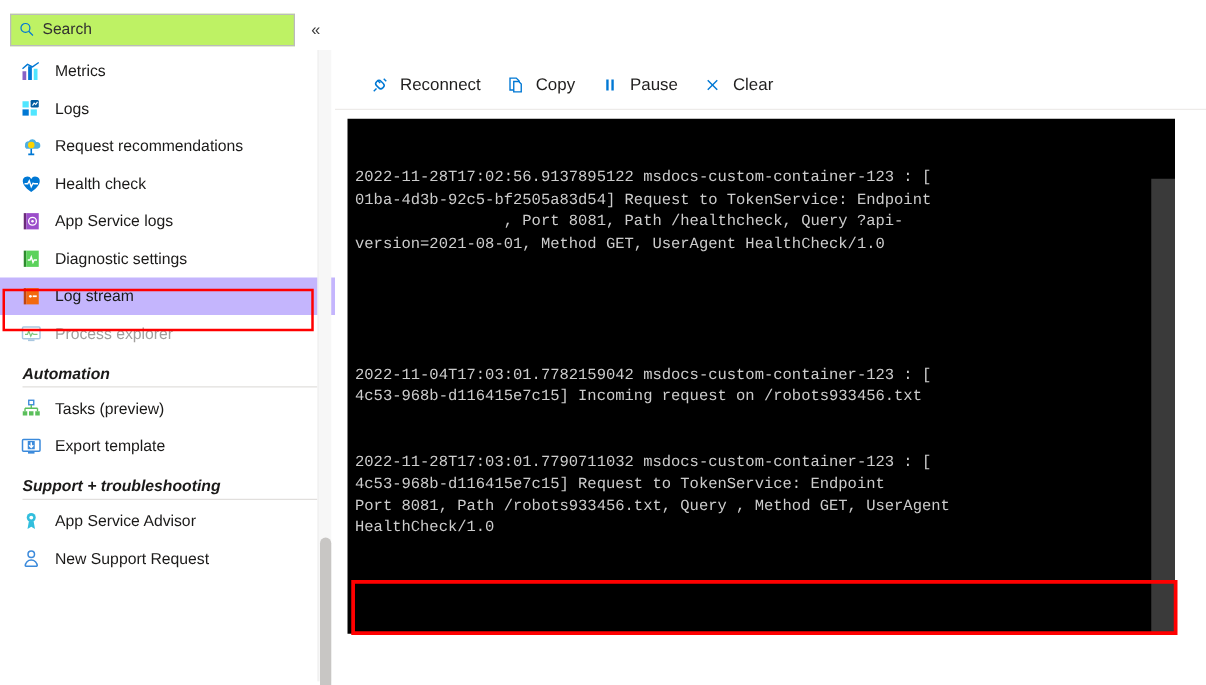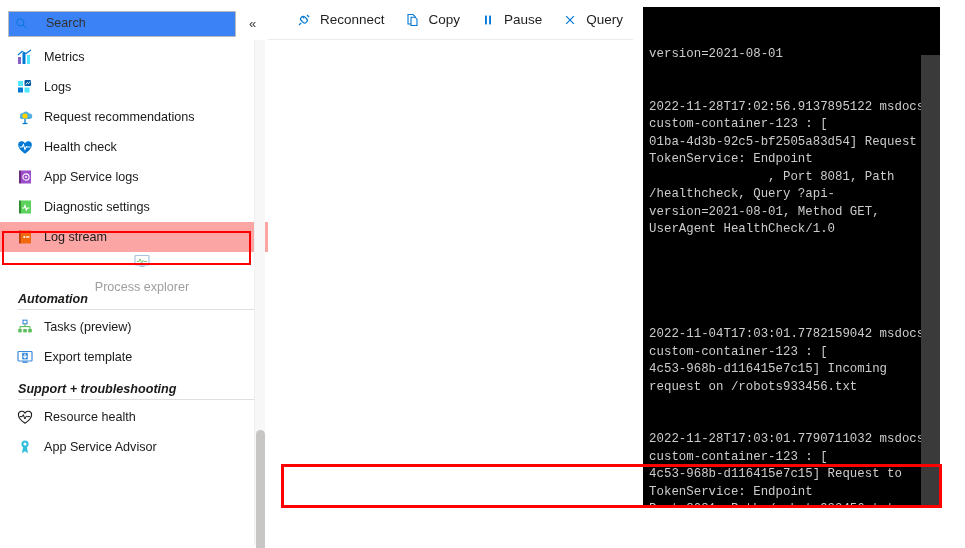--- a/index.html
+++ b/index.html
@@ -21,24 +21,24 @@
   }
   .search-row {
     display: flex; align-items: center;
     padding: 7px 8px 0 8px;
     height: 40px;
   }
   .search-box {
     flex: 0 0 228px;
     height: 26px;
     border: 1px solid #bbb;
-    background: #3b82f6;
+    background: #bef264;
     display: flex; align-items: center;
     padding: 0 6px;
-    gap: 18px;
+    gap: 6px;
   }
   .search-box .mag { flex: 0 0 13px; height: 13px; display:block; }
   .search-text {
     font-size: 12.5px; color: #323130; line-height: 1;
     font-family: "Liberation Sans", sans-serif;
   }
   .collapse-btn {
     margin-left: 10px;
     color: #3b3b3b; font-size: 13px; line-height: 1;
     cursor: pointer; user-select: none;
@@ -46,27 +46,27 @@
   }
 
   .nav-list { padding-top: 2px; position: relative; }
   .nav-item {
     display: flex; align-items: center;
     height: 30px;
     padding-left: 16px;
     gap: 10px;
     cursor: pointer;
   }
-  .nav-item.disabled { cursor: default; flex-direction: column; }
+  .nav-item.disabled { cursor: default; }
   .nav-item .label {
     font-size: 12.6px; color: #1b1a19;
     white-space: nowrap;
   }
   .nav-item.disabled .label { color: #a19f9d; }
-  .nav-item.selected { background: #fca5a5; }
+  .nav-item.selected { background: #c4b5fd; }
   .nav-icon { flex: 0 0 18px; width:18px; height: 18px; display: block; }
 
   .section-head {
     font-size: 12.6px; font-weight: bold; color: #1b1a19;
     padding: 10px 0 3px 18px;
     font-style: italic;
   }
   .section-rule {
     height: 1px; background: #e1dfdd;
     margin: 0 14px 2px 18px;
@@ -91,21 +91,21 @@
   #sidebar-thumb {
     position: absolute; left: 1px; top: 390px;
     width: 9px; height: 150px;
     background: #c8c6c4; border-radius: 5px;
   }
 
   
   #main {
     flex: 1 1 auto; position: relative;
     background: #ffffff;
-    display: flex; flex-direction: row;
+    display: flex; flex-direction: column; margin-top: 48px;
   }
   #toolbar {
     height: 40px;
     display: flex; align-items: center;
     gap: 0px;
     padding-left: 18px;
     border-bottom: 1px solid #edebe9;
     background: #fff;
   }
   .tb-btn {
@@ -277,37 +277,38 @@
           <polyline points="9,5.8 9,9.6" stroke="#ffffff" stroke-width="1.2" fill="none"></polyline>
           <polyline points="7.3,8.2 9,10 10.7,8.2" stroke="#ffffff" stroke-width="1.2" fill="none"></polyline>
           <rect x="6.4" y="13.5" width="5.2" height="1.4" fill="#3b8adb"></rect>
         </svg>
         <span class="label">Export template</span>
       </div>
 
       <div class="section-head">Support + troubleshooting</div>
       <div class="section-rule"></div>
 
-      <div class="nav-item">
-        <svg class="nav-icon" viewBox="0 0 18 18">
-          <path d="M9 15.2S2.4 11 2.4 6.8A3.5 3.5 0 0 1 9 5.1a3.5 3.5 0 0 1 6.6 1.7c0 4.2-6.6 8.4-6.6 8.4z" fill="none" stroke="#1b1a19" stroke-width="1.1"></path>
-          <polyline points="3.6,8.6 6.3,8.6 7.3,6.6 8.8,11 10.2,8.2 11.2,8.6 14.2,8.6" fill="none" stroke="#1b1a19" stroke-width="1"></polyline>
-        </svg>
-        <span class="label">Resource health</span>
-      </div>
 
       <div class="nav-item">
         <svg class="nav-icon" viewBox="0 0 18 18">
           <circle cx="9" cy="6" r="3.6" fill="#32bedd"></circle>
           <circle cx="9" cy="6" r="1.5" fill="#ffffff"></circle>
           <polyline points="7.1,9 6,15.2 9,13.3 12,15.2 10.9,9" fill="#32bedd"></polyline>
         </svg>
         <span class="label">App Service Advisor</span>
       </div>
 
+      <div class="nav-item">
+        <svg class="nav-icon" viewBox="0 0 18 18">
+          <circle cx="9" cy="5.4" r="2.6" fill="none" stroke="#3b8adb" stroke-width="1.2"></circle>
+          <path d="M4.2 15c0-3 2.2-5 4.8-5s4.8 2 4.8 5" fill="none" stroke="#3b8adb" stroke-width="1.2"></path>
+          <line x1="4.2" y1="15" x2="13.8" y2="15" stroke="#3b8adb" stroke-width="1.2"></line>
+        </svg>
+        <span class="label">New Support Request</span>
+      </div>
 
     </div>
 
     <div id="logstream-highlight"></div>
 
     <div id="sidebar-scroll">
       <div id="sidebar-thumb"></div>
     </div>
   </div>
 
@@ -339,28 +340,27 @@
           <rect x="9.1" y="3.6" width="1.9" height="8.8" fill="#0078d4"></rect>
         </svg>
         <span class="tb-label">Pause</span>
       </div>
 
       <div class="tb-btn">
         <svg class="tb-ico" viewBox="0 0 16 16">
           <line x1="4.2" y1="4.2" x2="11.8" y2="11.8" stroke="#0078d4" stroke-width="1.2"></line>
           <line x1="11.8" y1="4.2" x2="4.2" y2="11.8" stroke="#0078d4" stroke-width="1.2"></line>
         </svg>
-        <span class="tb-label">Query</span>
+        <span class="tb-label">Clear</span>
       </div>
 
     </div>
 
     <div id="console-wrap">
       <div id="console">
-        <div class="log-block">version=2021-08-01</div>
         <div class="log-block">2022-11-28T17:02:56.9137895122 msdocs-custom-container-123 : [
 01ba-4d3b-92c5-bf2505a83d54] Request to TokenService: Endpoint
                 , Port 8081, Path /healthcheck, Query ?api-
 version=2021-08-01, Method GET, UserAgent HealthCheck/1.0</div>
         <div class="log-spacer"></div>
         <div class="log-block">2022-11-04T17:03:01.7782159042 msdocs-custom-container-123 : [
 4c53-968b-d116415e7c15] Incoming request on /robots933456.txt</div>
         <div class="log-block">2022-11-28T17:03:01.7790711032 msdocs-custom-container-123 : [
 4c53-968b-d116415e7c15] Request to TokenService: Endpoint
 Port 8081, Path /robots933456.txt, Query , Method GET, UserAgent

